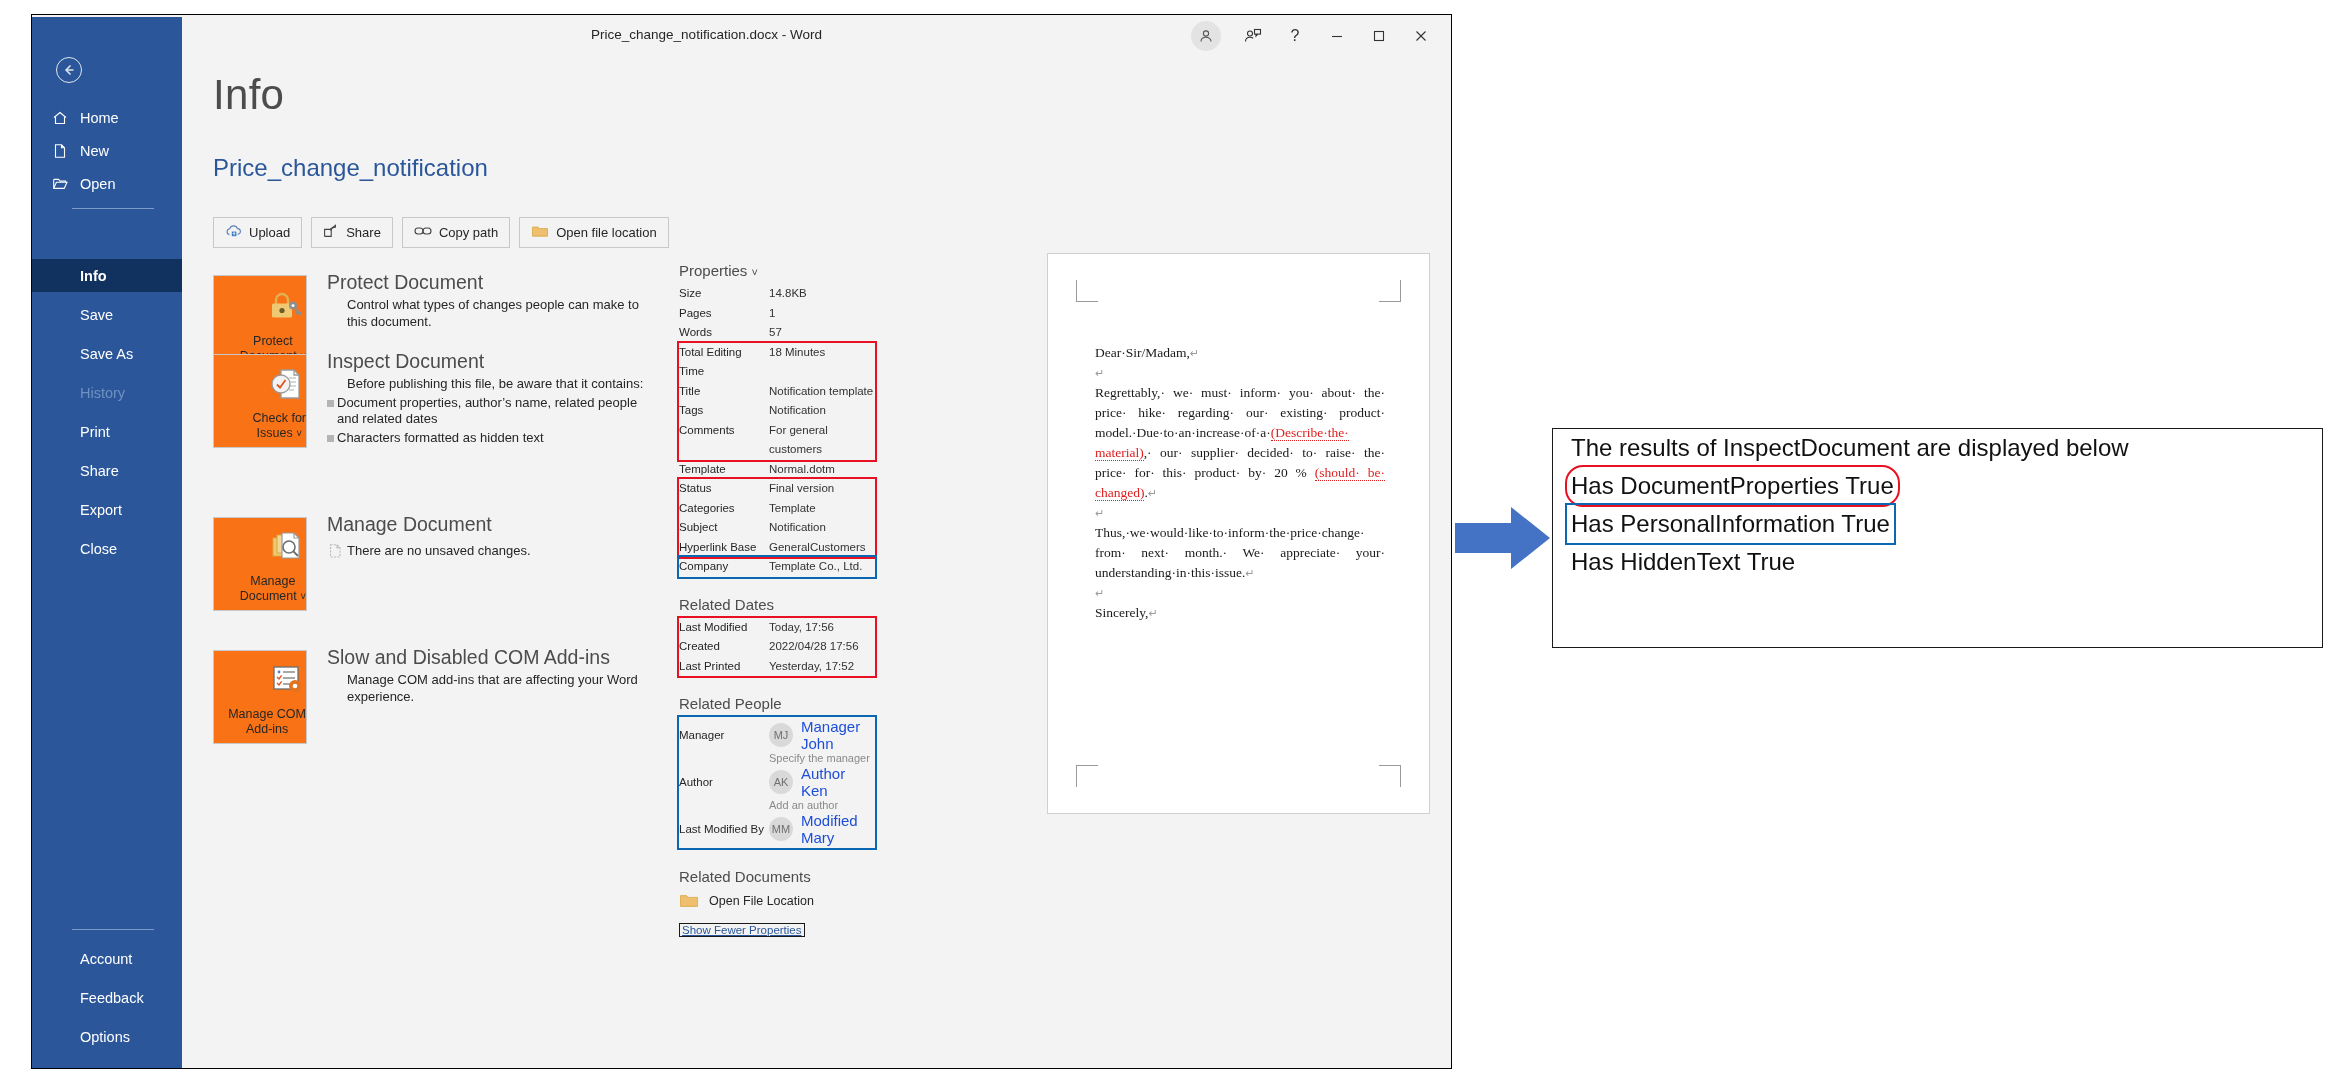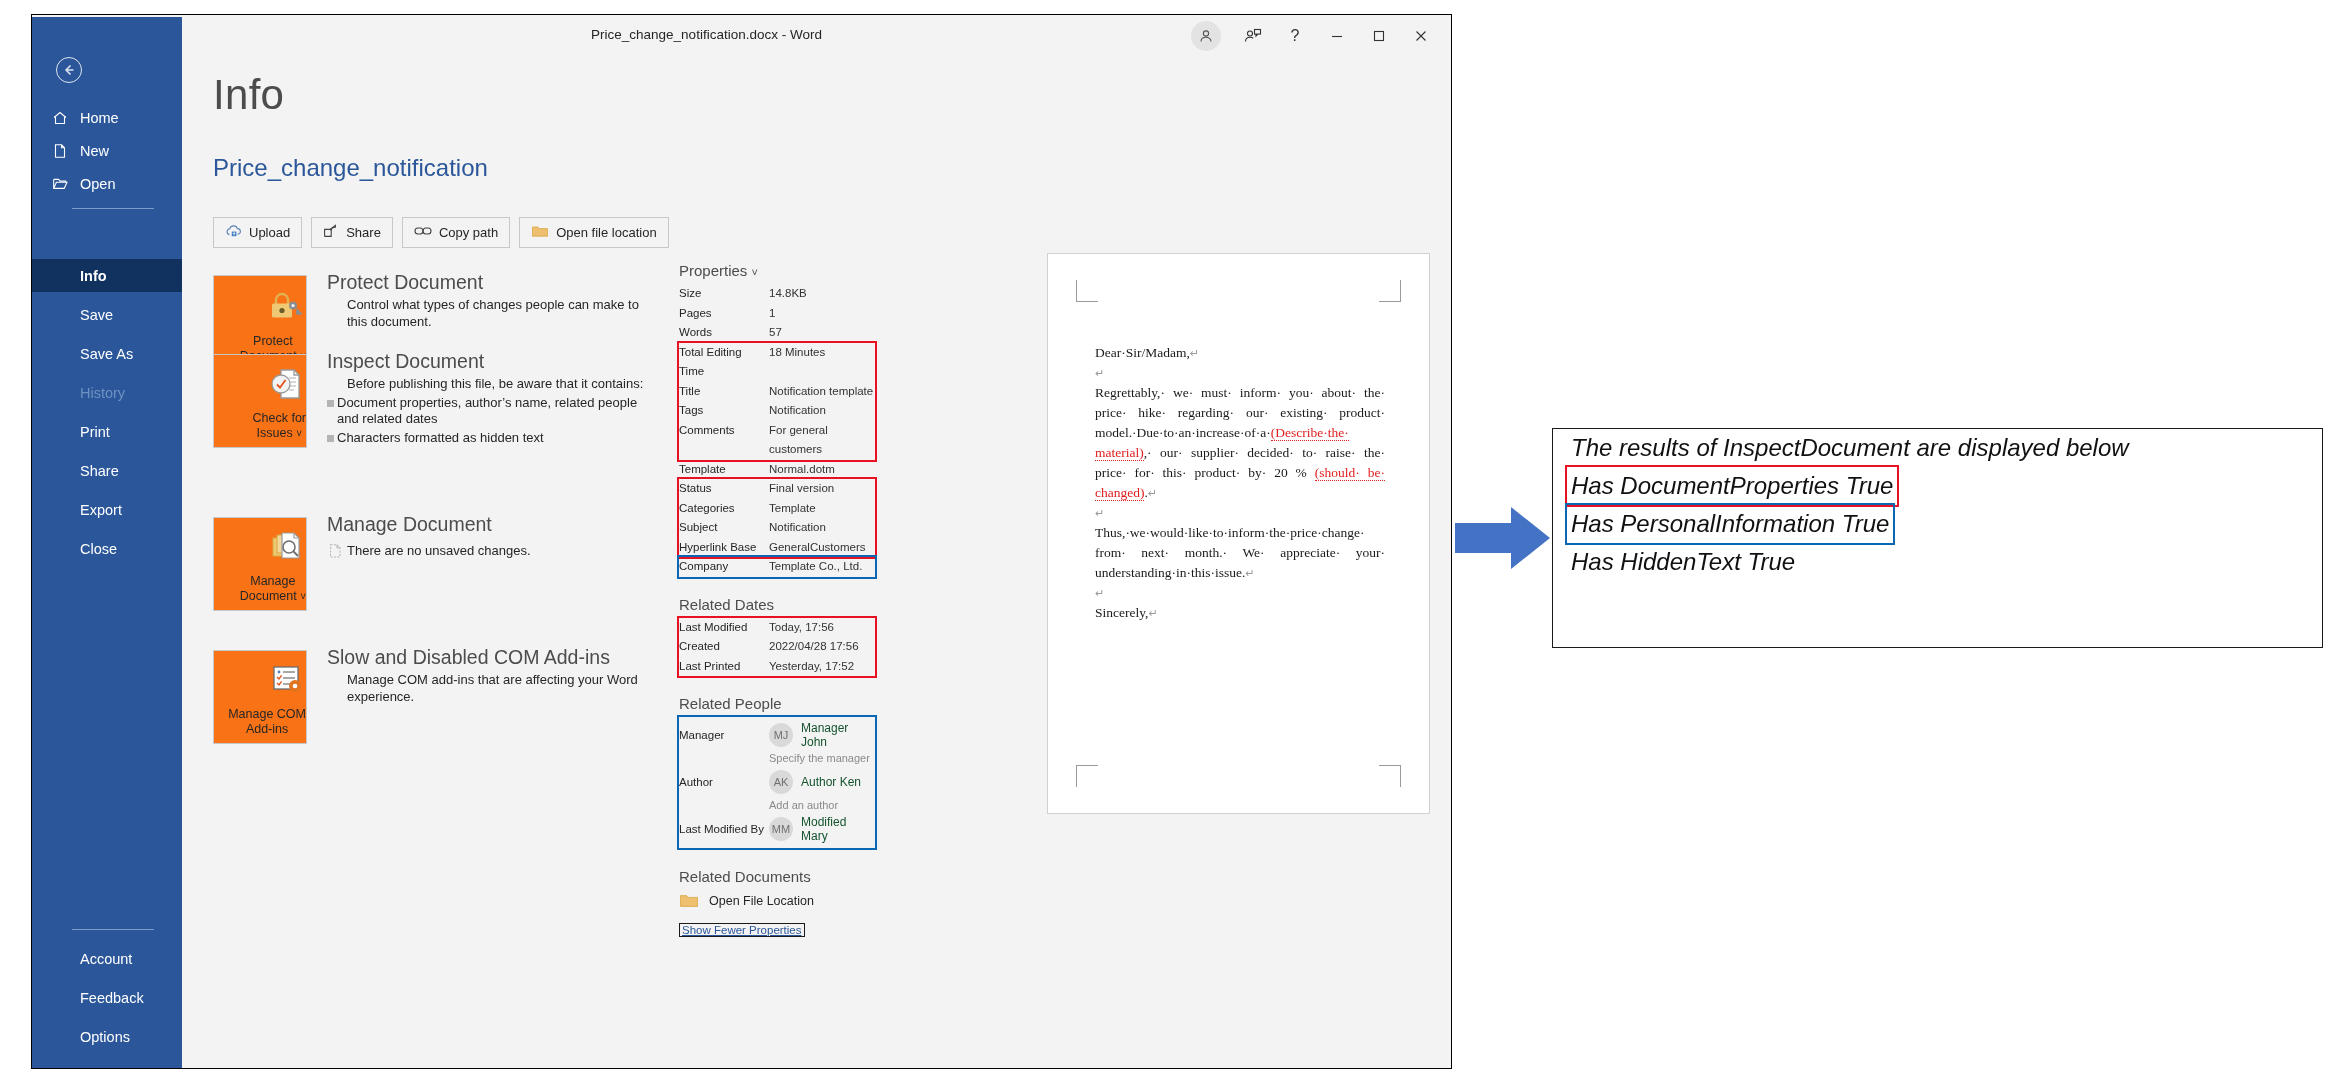--- a/index.html
+++ b/index.html
@@ -115,21 +115,21 @@
   .boxed-red{ outline:2px solid #e81123; outline-offset:0; }
   .boxed-blue{ outline:2px solid #0b67b2; }
 
   .person{ display:flex; align-items:center; font-size:11.5px; color:#262626; height:30px;}
   .person .k{ width:90px; flex:0 0 90px; font-size:11.5px;}
   .av{
     width:24px; height:24px; border-radius:50%; background:#d9d9d9;
     display:flex; align-items:center; justify-content:center;
     font-size:11px; color:#707070; flex:0 0 24px;
   }
-  .pname{ margin-left:8px; font-size:12px; color:#14532d; }
+  .pname{ margin-left:8px; font-size:15px; color:#1d4ed8; }
   .phint{ font-size:11px; color:#8a8a8a; margin-left:90px; line-height:17px; }
 
   .folder{ width:20px; height:16px; flex:0 0 20px; }
   #ofl{ display:flex; align-items:center; gap:10px; font-size:12.5px; color:#262626; margin-top:8px; cursor:pointer;}
   #showfewer{
     display:inline-block; margin-top:14px; font-size:11.5px; color:#2b579a;
     text-decoration:underline; border:1.5px solid #1a1a1a; padding:0 2px; cursor:pointer;
   }
 
   
@@ -156,22 +156,22 @@
 
   
   #results{
     position:absolute; left:1552px; top:428px; width:771px; height:220px;
     background:#ffffff; border:1px solid #1a1a1a;
   }
   #results .line{
     margin:0 0 0 14px; font-size:24px; color:#111; line-height:38px;
     display:inline-block; padding:0 4px;
   }
-  .lw{ display:block;font-style:italic; }
-  #results .rbox{ outline:2.5px solid #e81123; }
+  .lw{ display:block; }
+  #results .rbox{ outline:2.5px solid #e81123;border-radius:16px; }
   #results .bbox{ outline:2.5px solid #0b67b2; }
 </style>
 </head>
 <body>
 
 <div id="word-window">
   <div id="word-inner">
 
     <div id="backstage">
       <div id="back-btn">

